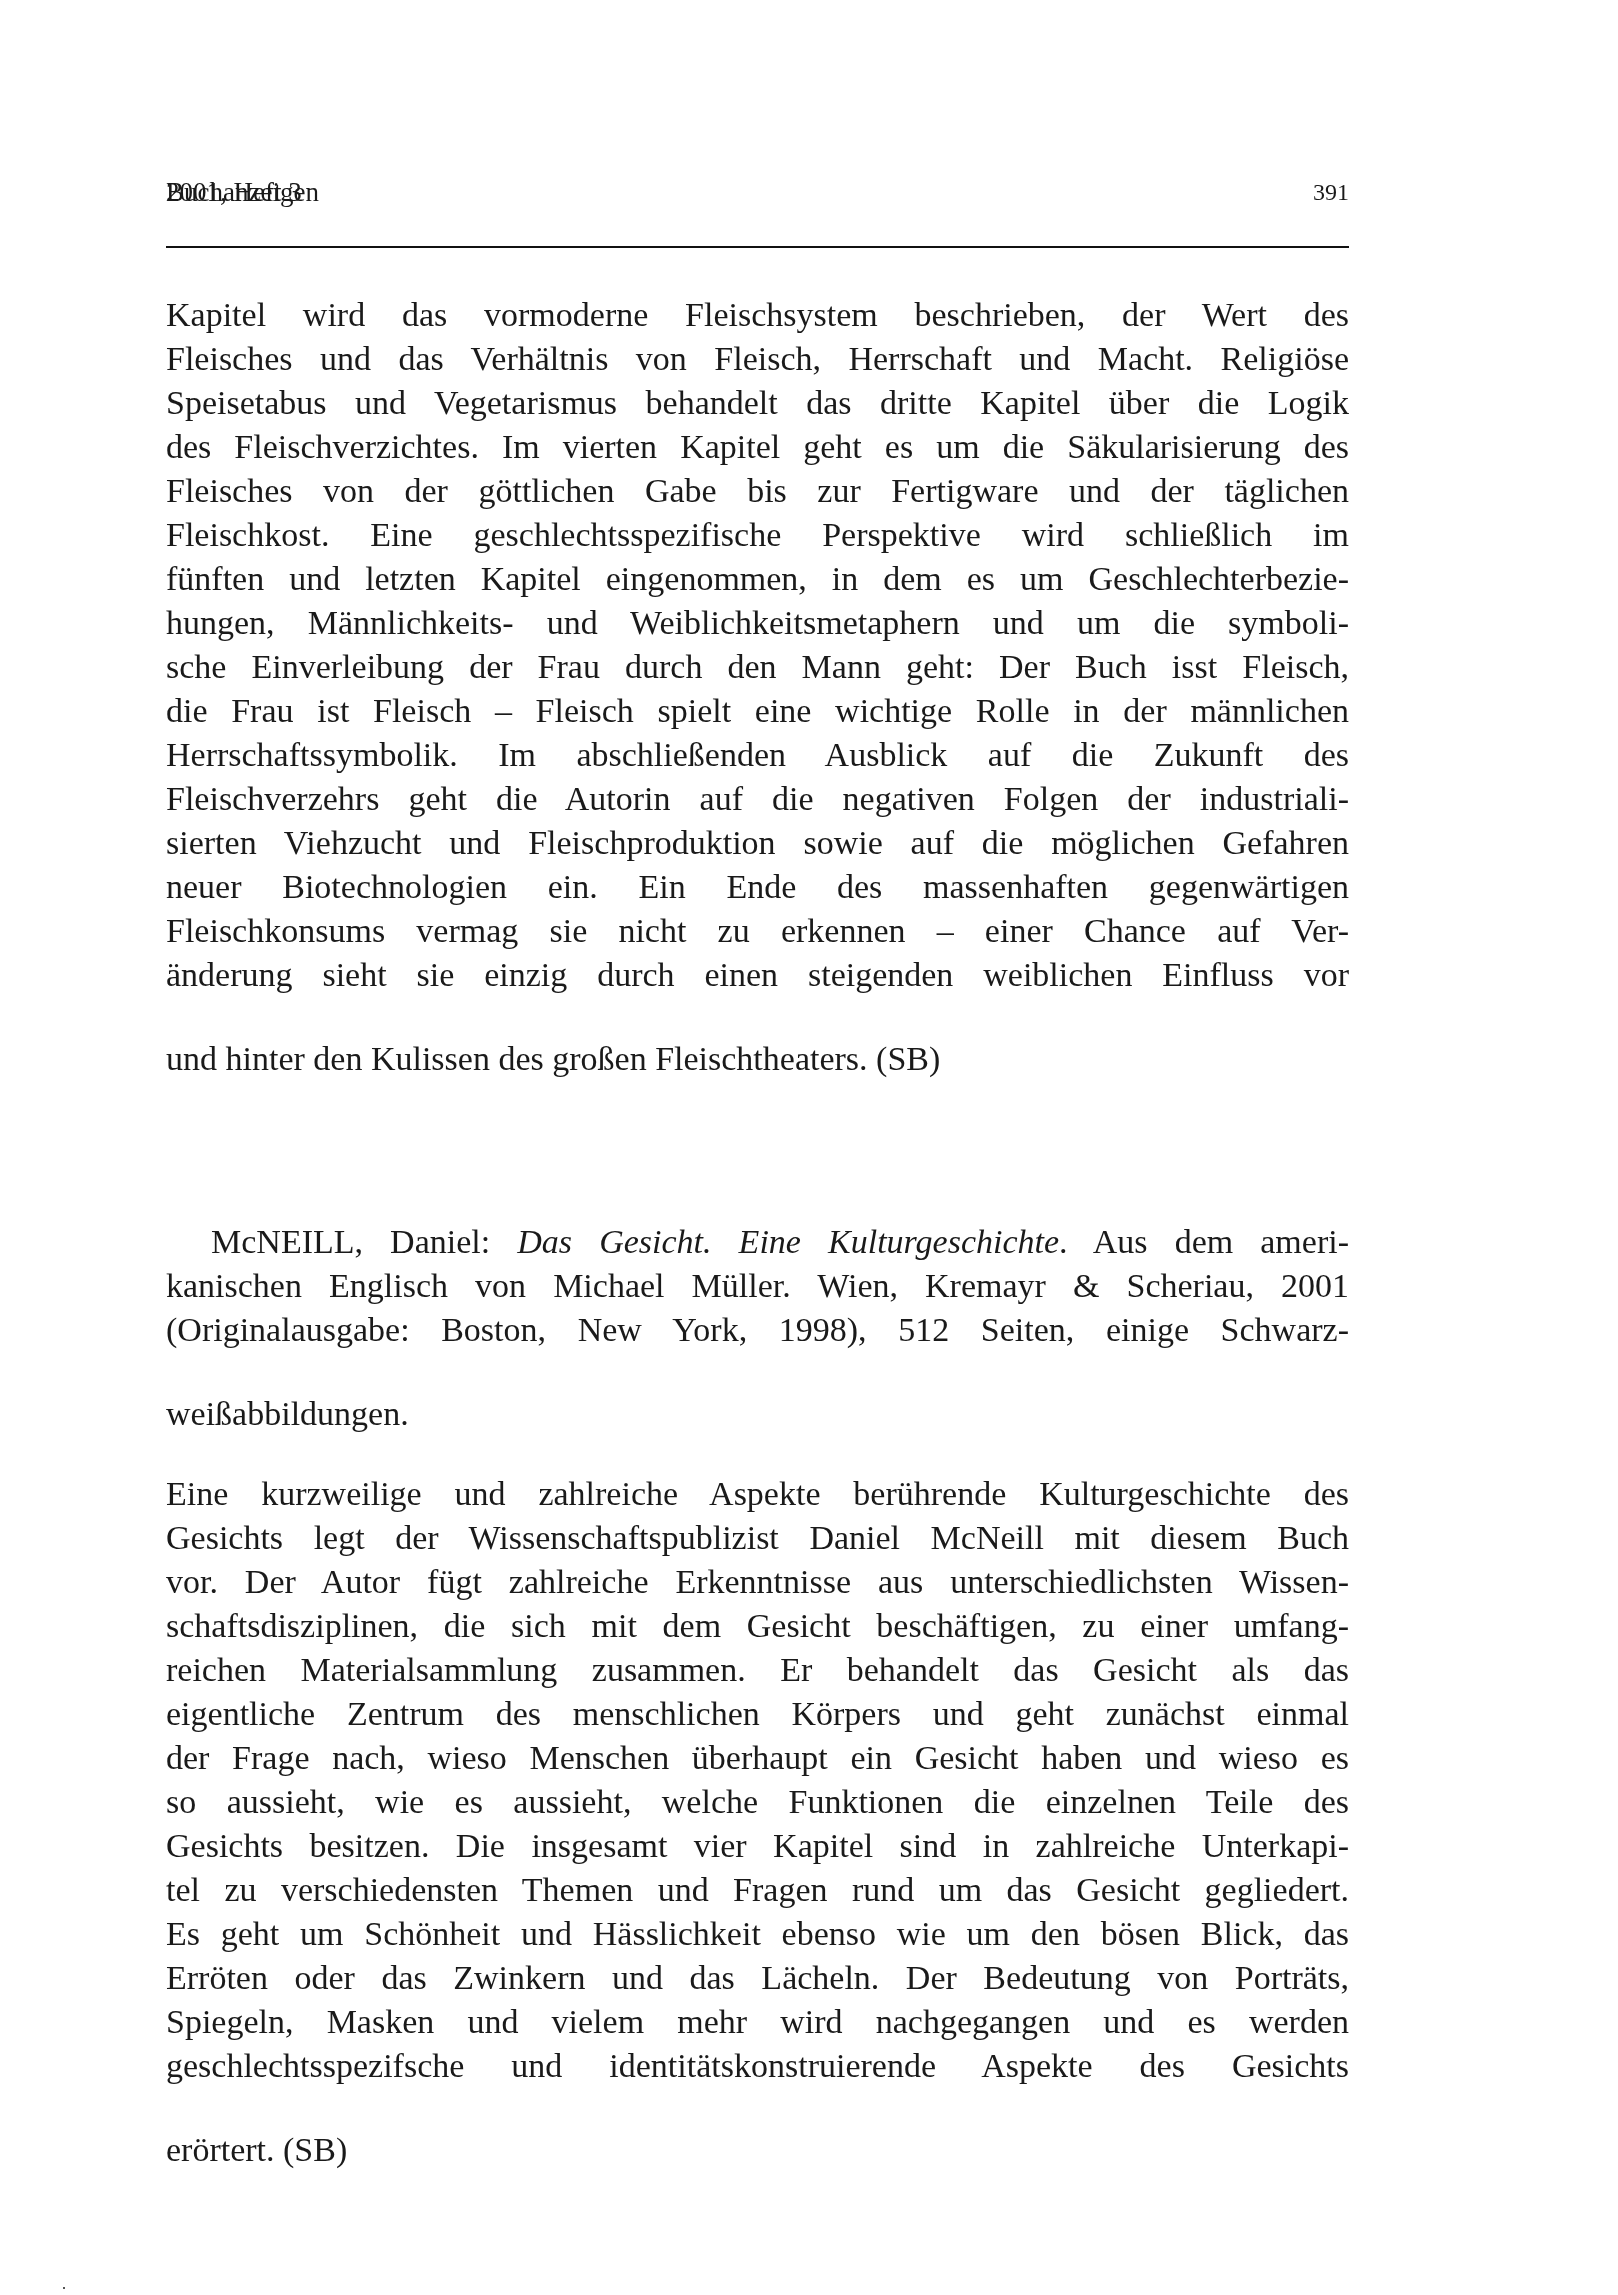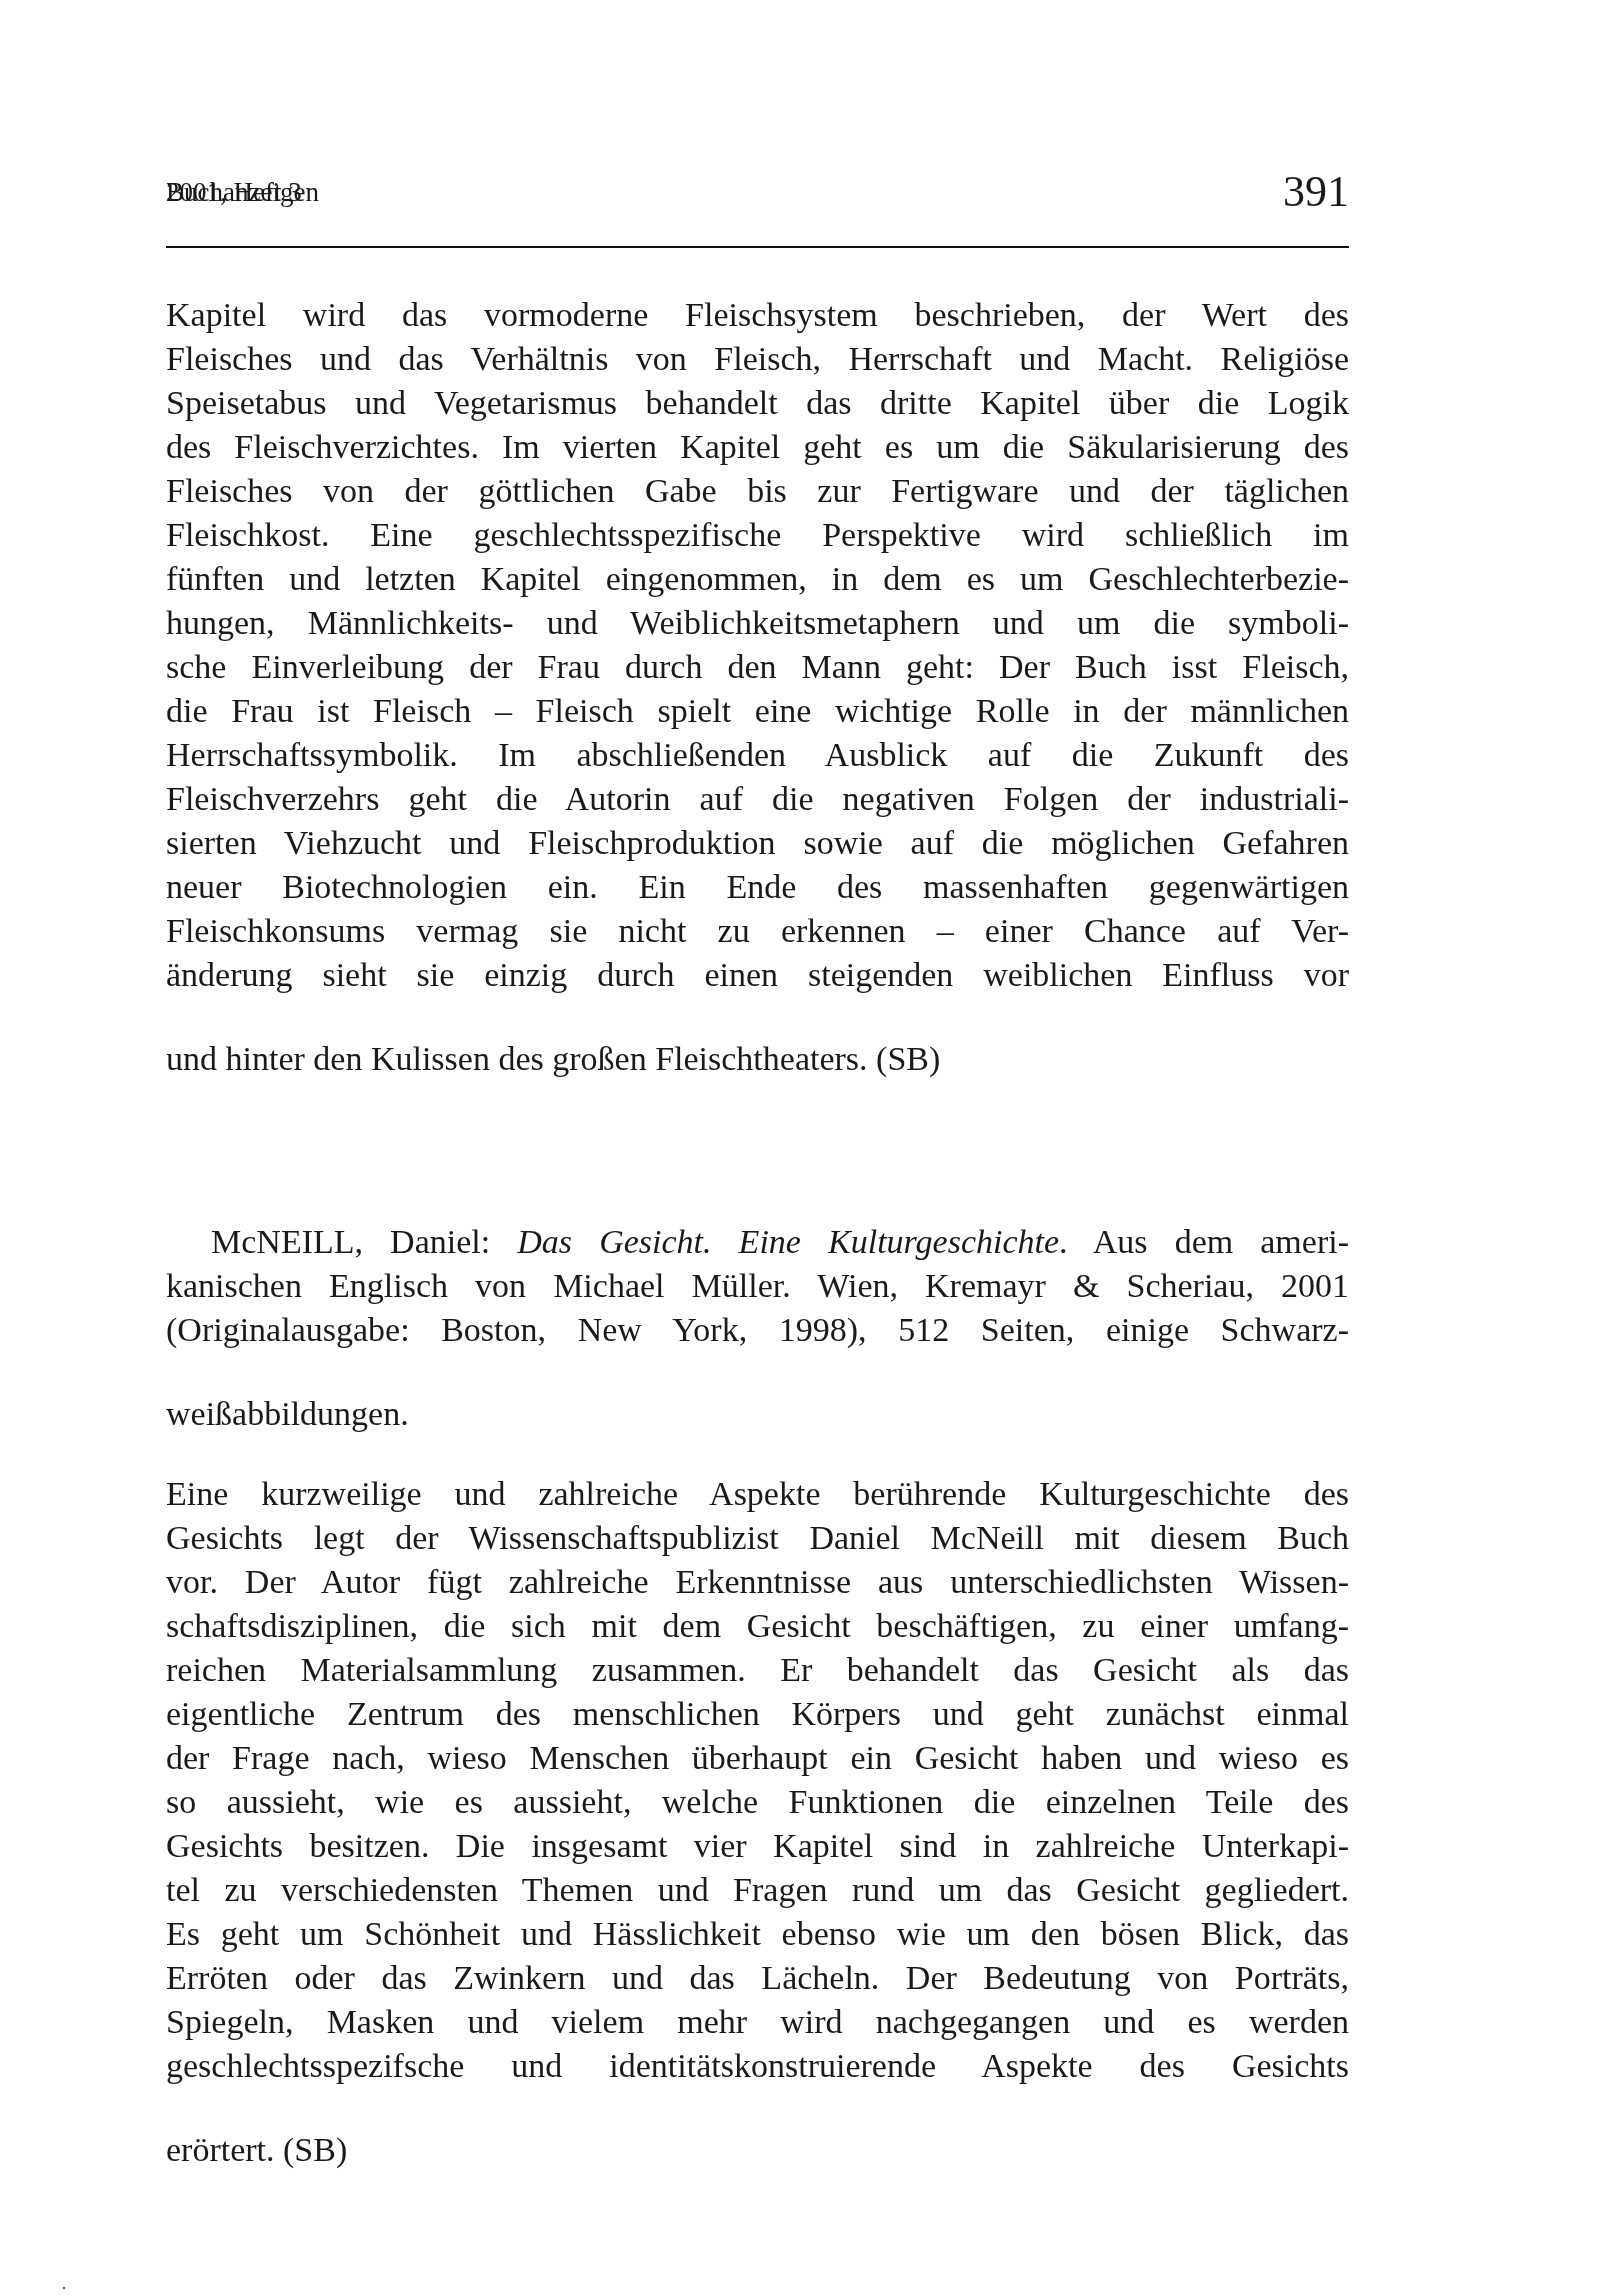--- a/index.html
+++ b/index.html
@@ -25,21 +25,21 @@
       position: absolute;
       top: 172px;
       left: 0;
       width: 1183px;
       height: 40px;
       font-size: 27px;
       line-height: 40px;
     }
     .rh-left { position: absolute; left: 0; top: 0; }
     .rh-center { position: absolute; left: 0; width: 100%; text-align: left; top: 0; }
-    .rh-right { position: absolute; right: 0; top: 0; font-size: 44px; }
+    .rh-right { position: absolute; right: 0; top: 0; font-size: 24px; }
     .head-rule {
       position: absolute;
       top: 246px;
       left: 0;
       width: 1183px;
       height: 2.4px;
       background: #111;
     }
     .para {
       position: absolute;

